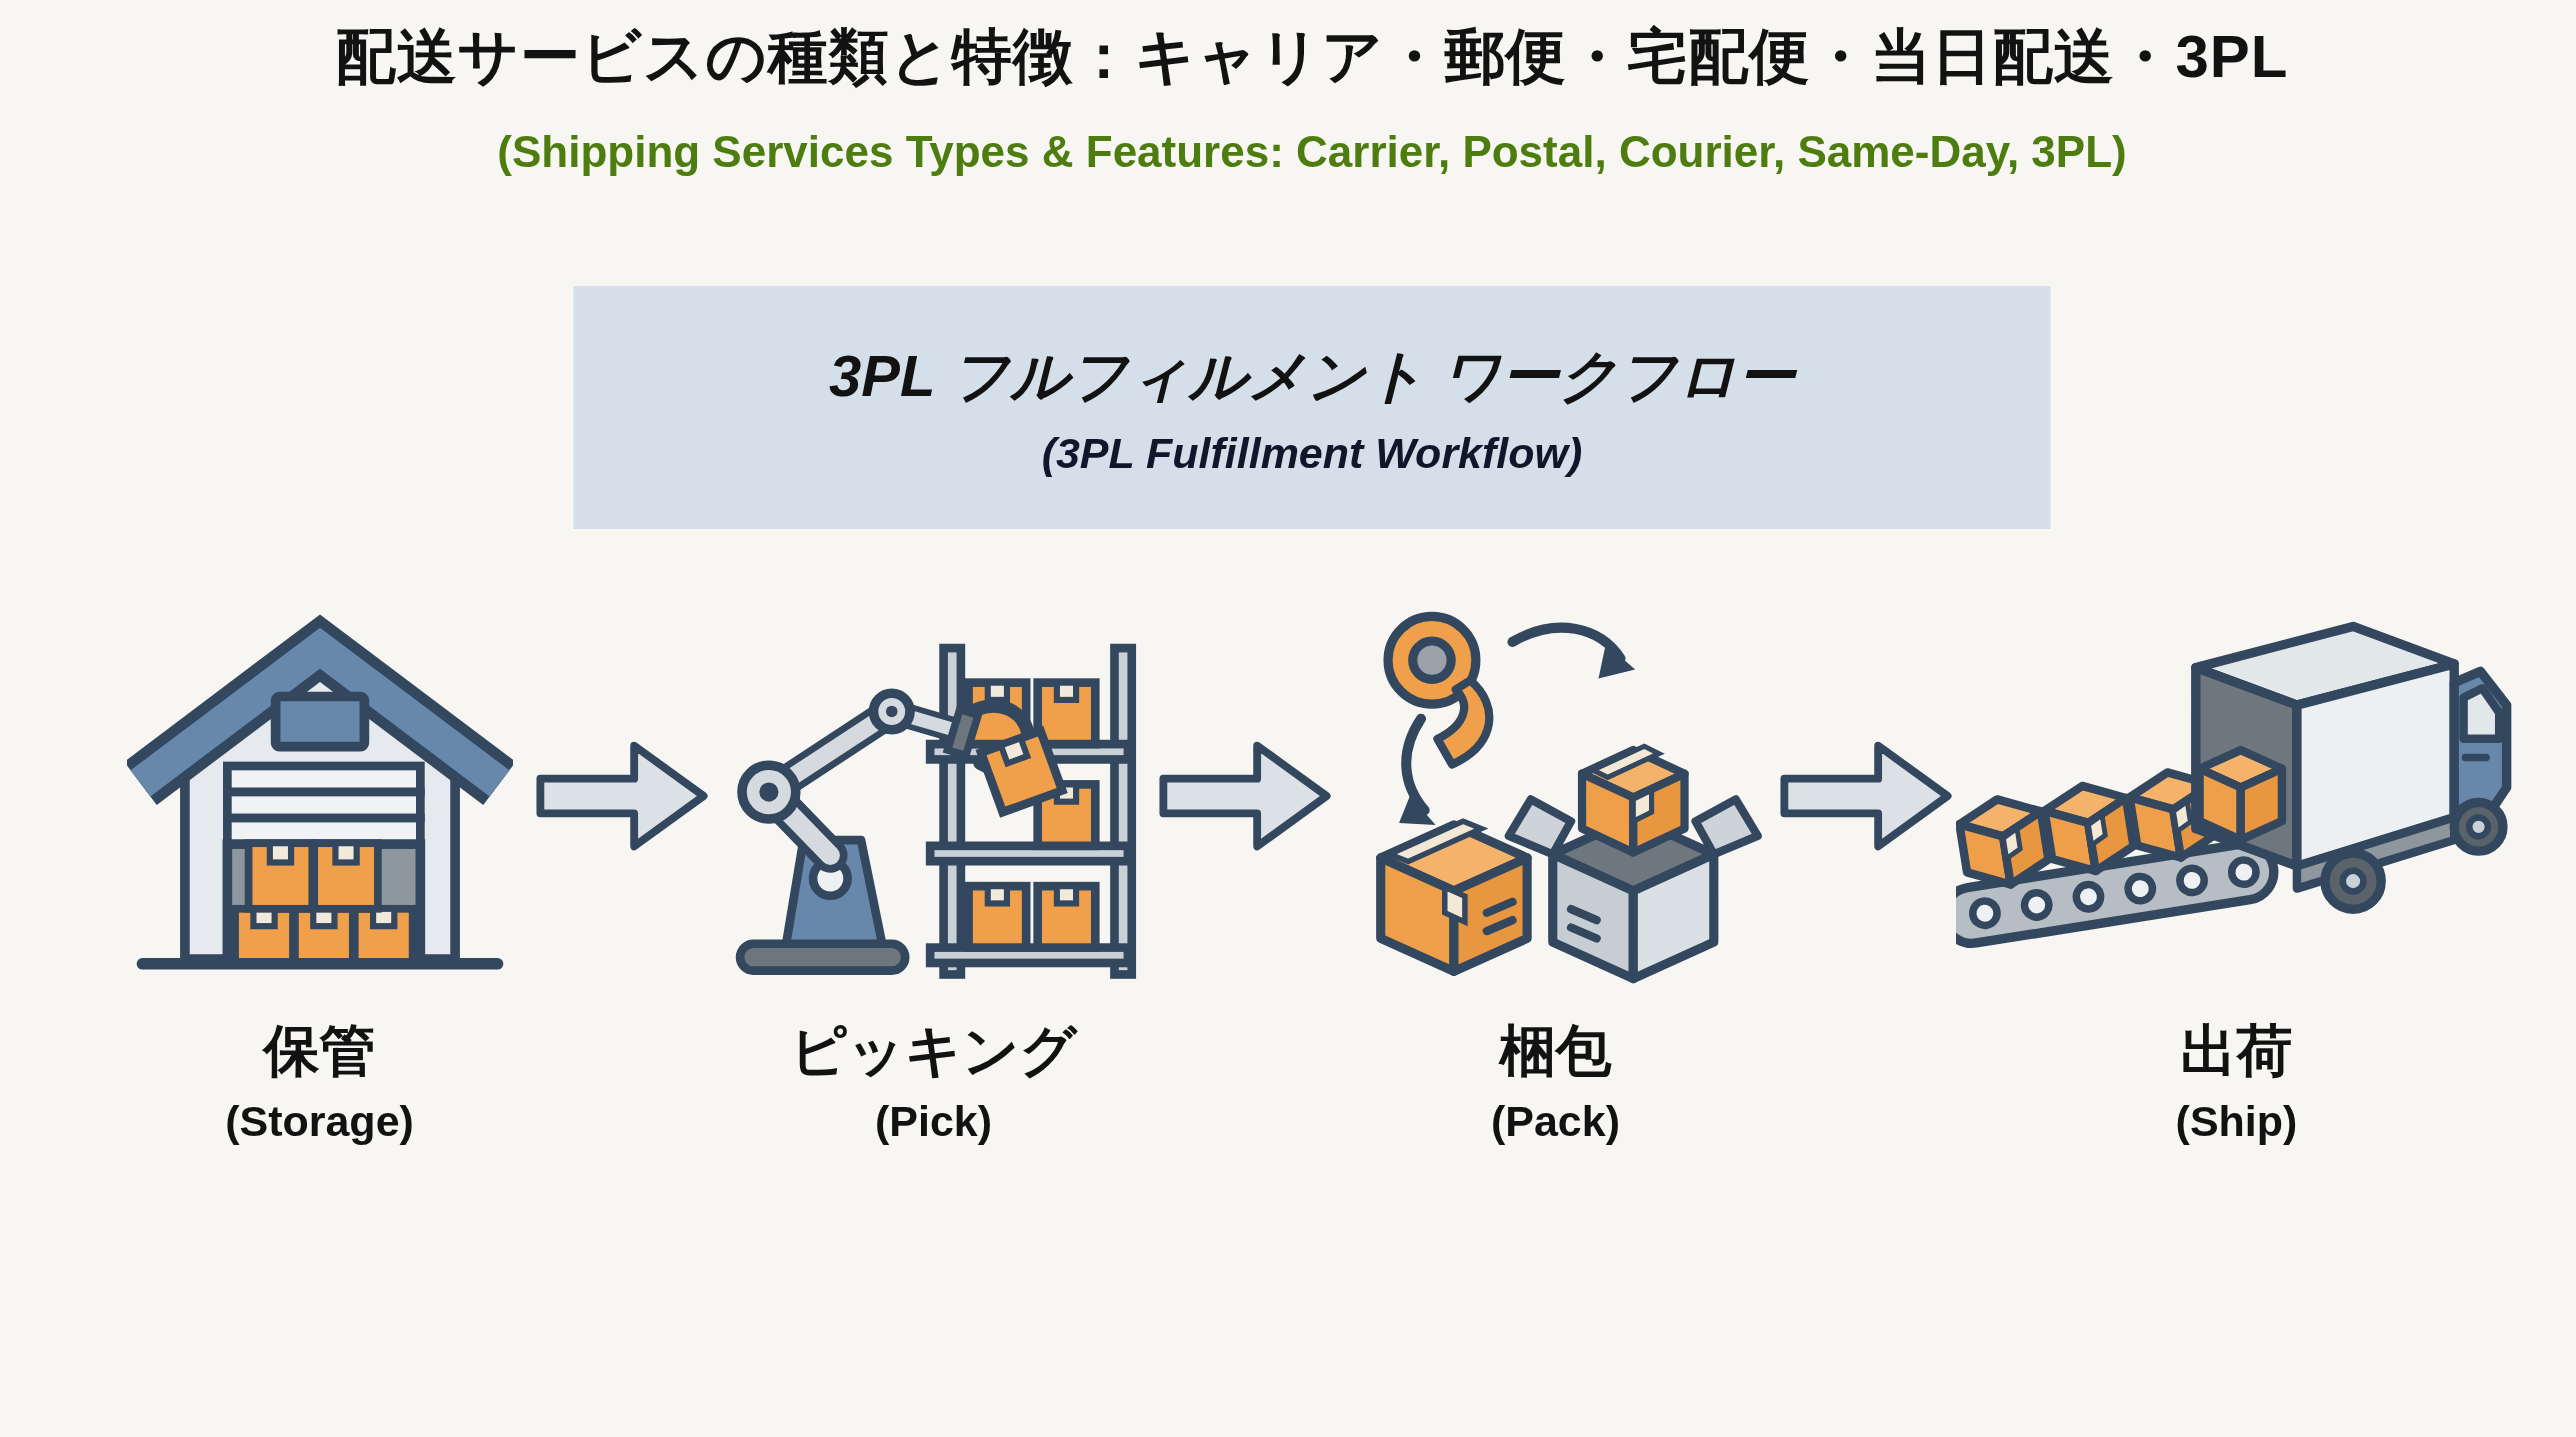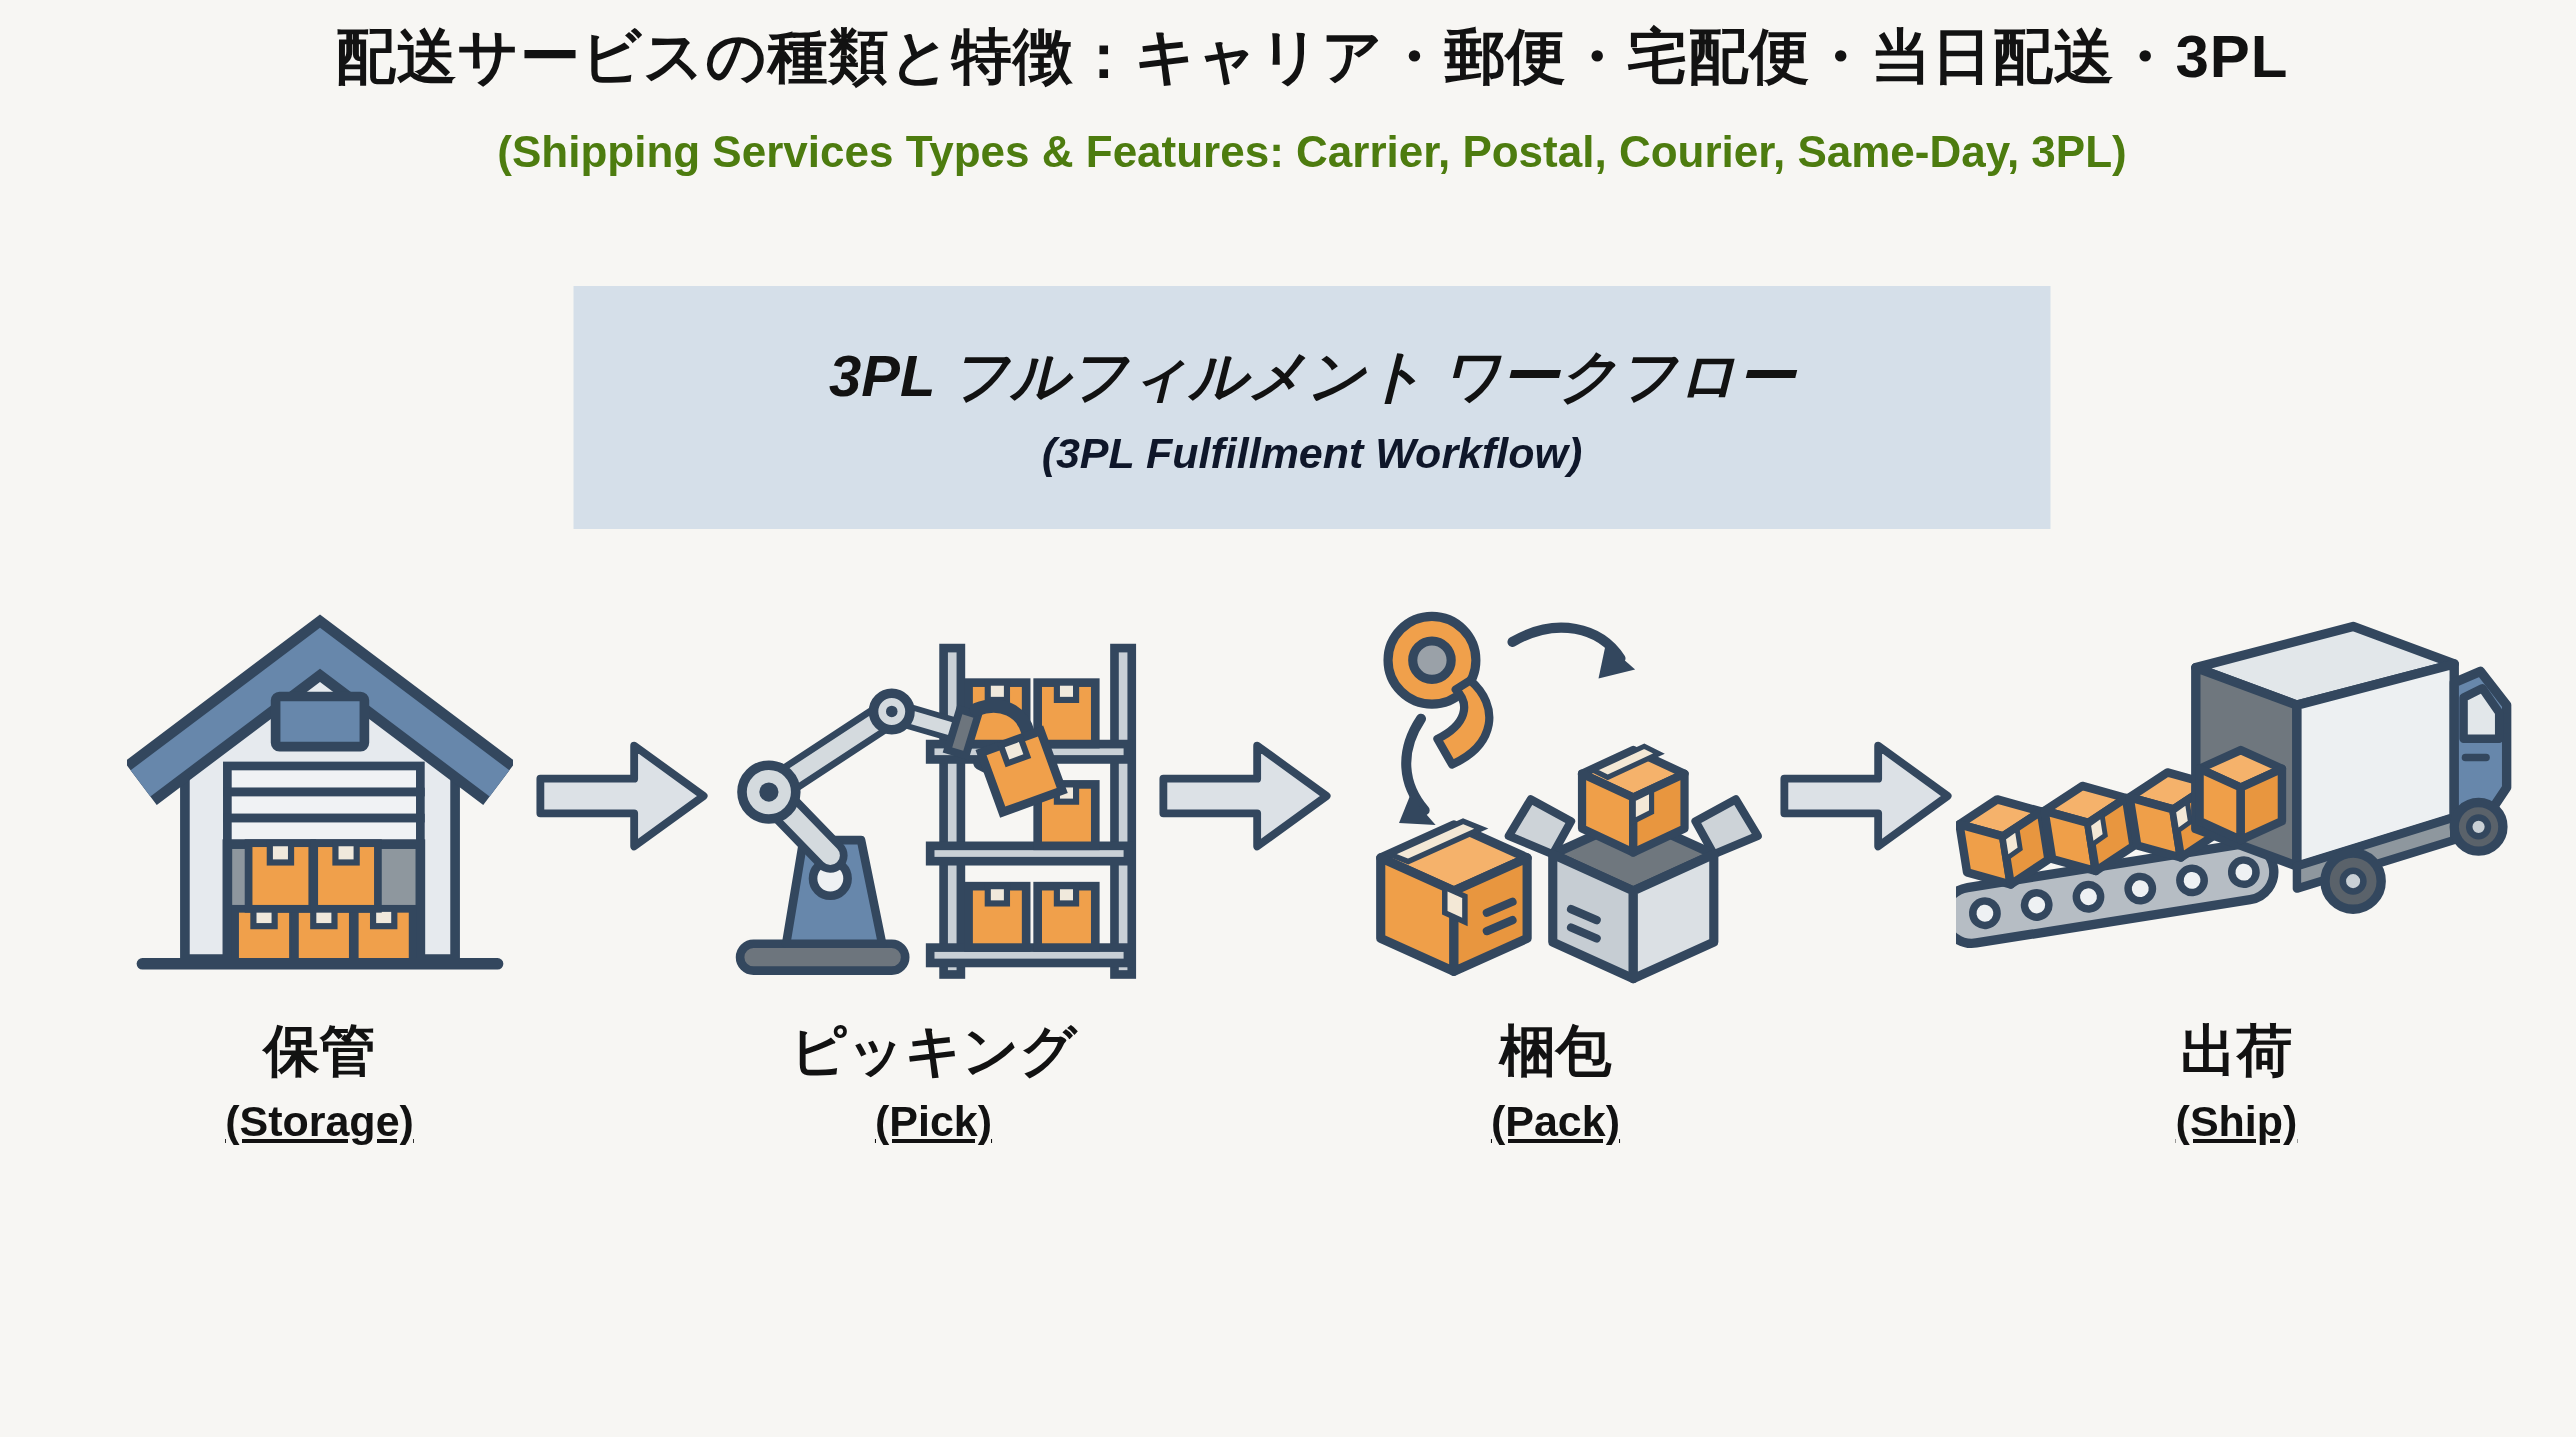--- a/index.html
+++ b/index.html
@@ -82,21 +82,20 @@
     line-height: 1.1;
     color: #121212;
     text-align: center;
   }
   .step .label-en {
     margin-top: 7.5px;
     font-size: 43px;
     font-weight: 700;
     color: #121212;
     text-align: center;
-    text-decoration: underline;
   }
   .flow-arrow {
     margin-top: 148px;
     width: 174px;
     display: flex;
     justify-content: center;
   }
   .w-storage { width: 431px; }
   .w-pick    { width: 449px; }
   .w-pack    { width: 447px; }

